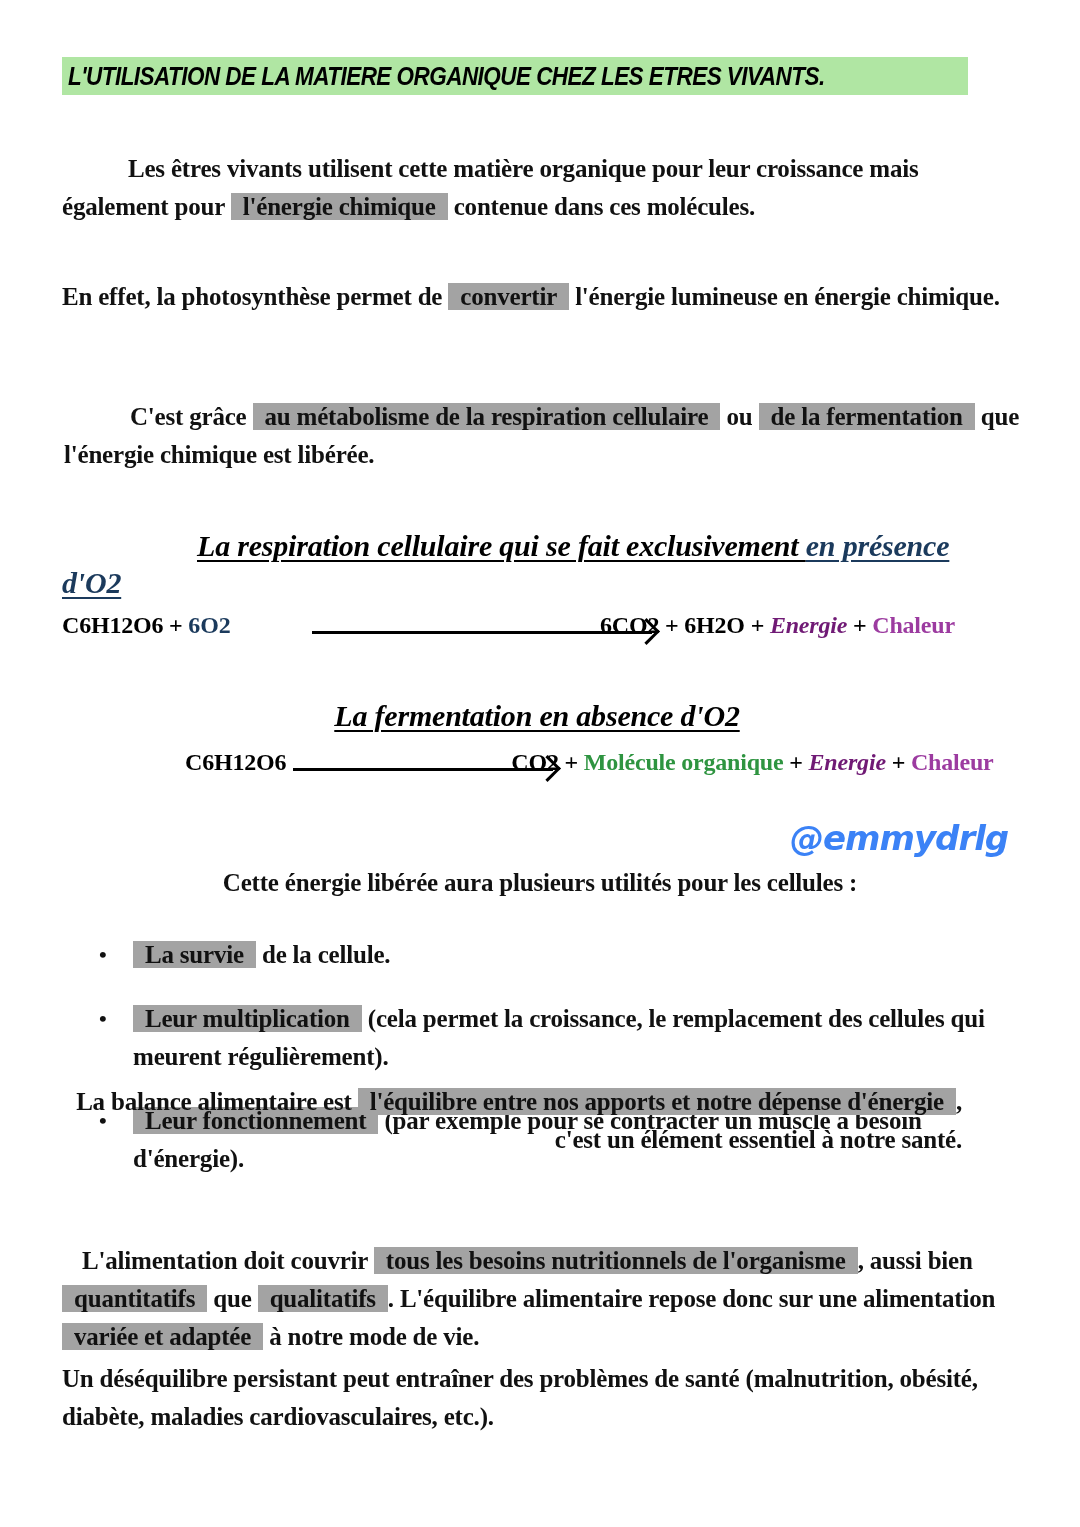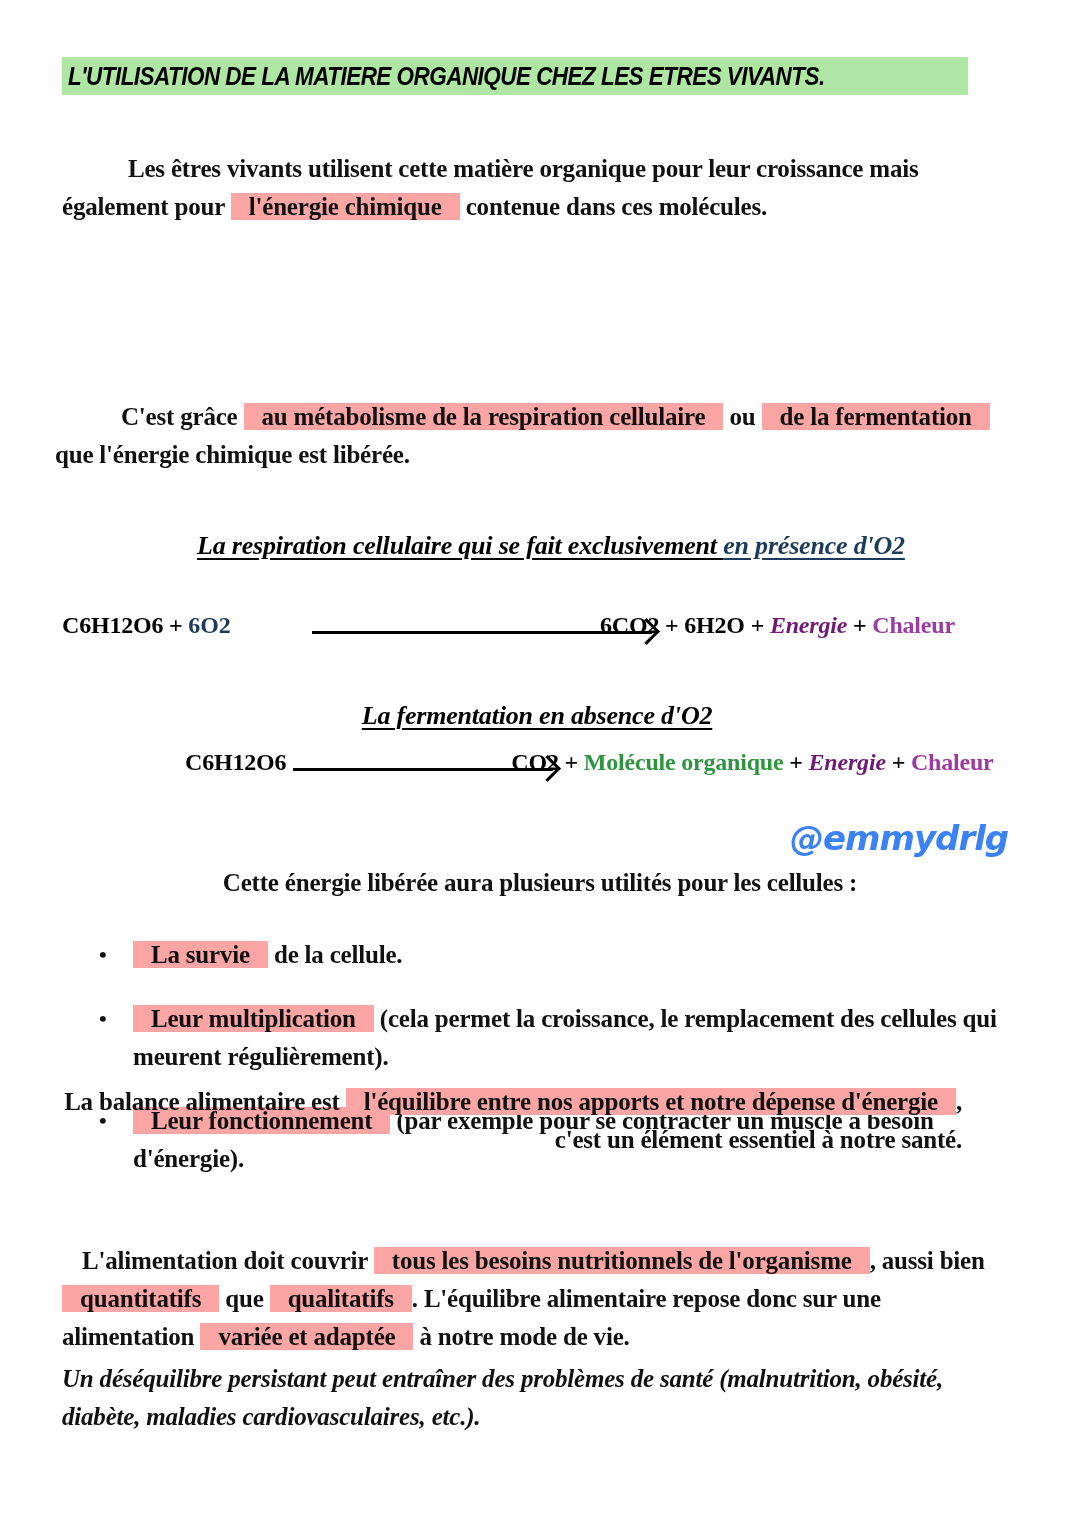--- a/index.html
+++ b/index.html
@@ -17,22 +17,22 @@
   }
 
   .page {
     position: absolute;
     inset: 0;
     padding: 0;
   }
 
   
   .hl {
-    background: #fca5a5;
-    padding: 0 18px;
+    background: #a3a3a3;
+    padding: 0 12px;
     box-decoration-break: clone;
     -webkit-box-decoration-break: clone;
   }
   .red    { color: #701a75; font-style: italic; }
   .purple { color: #9c3ba0; }
   .green  { color: #2e9440; }
   .navy   { color: #1b3a5c; }
 
   
   .title-band {
@@ -63,32 +63,32 @@
   .para {
     position: absolute;
     font-weight: 700;
     font-size: 25px;
     line-height: 38px;
     letter-spacing: -0.2px;
     color: #111111;
   }
   .p-intro   { left: 62px; top: 150px;  width: 956px; text-indent: 66px; }
   .p-effet   { left: 62px; top: 278px;  width: 956px; }
-  .p-grace   { left: 55px; top: 398px;  width: 958px; text-indent: 66px; }
+  .p-grace   { left: 64px; top: 398px;  width: 958px; text-indent: 66px; }
   .p-utilite { left: 62px; top: 864px;  width: 956px; text-align: center; }
   .p-balance { left: 62px; top: 1083px; width: 900px; text-align: right; }
   .p-alim    { left: 62px; top: 1200px; width: 956px; text-indent: 20px; margin-top: 42px; }
-  .p-final   { left: 62px; top: 1360px; width: 956px; font-style: italic; }
+  .p-final   { left: 62px; top: 1360px; width: 956px; }
 
   
   .sec-head {
     position: absolute;
     font-weight: 700;
     font-style: italic;
-    font-size: 26px;
+    font-size: 30px;
     line-height: 37px;
     letter-spacing: -0.2px;
   }
   .sec-head .u {
     text-decoration: underline;
     text-underline-offset: 4px;
     text-decoration-thickness: 2px;
   }
   .sec-resp { left: 62px; top: 527px; width: 950px; text-indent: 135px; }
   .sec-ferm { left: 62px; top: 697px; width: 950px; text-align: center; }
@@ -173,20 +173,23 @@
 
 <div class="page">
 
   <div class="title-band"></div>
   <div class="title-text">L'UTILISATION DE LA MATIERE ORGANIQUE CHEZ LES ETRES VIVANTS.</div>
 
   <div class="para p-intro">
     <span>Les êtres vivants utilisent cette matière organique pour leur croissance mais également pour </span><span class="hl">l'énergie chimique</span><span> contenue dans ces molécules.</span>
   </div>
 
+  <div class="para p-effet">
+    <span>En effet, la photosynthèse permet de </span><span class="hl">convertir</span><span> l'énergie lumineuse en énergie chimique.</span>
+  </div>
 
   <div class="para p-grace">
     <span>C'est grâce </span><span class="hl">au métabolisme de la respiration cellulaire</span><span> ou </span><span class="hl">de la fermentation</span><span> que l'énergie chimique est libérée.</span>
   </div>
 
   <div class="sec-head sec-resp">
     <span class="u">La respiration cellulaire qui se fait exclusivement </span><span class="u navy">en présence d'O2</span>
   </div>
 
   <div class="eq eq-resp-left">

